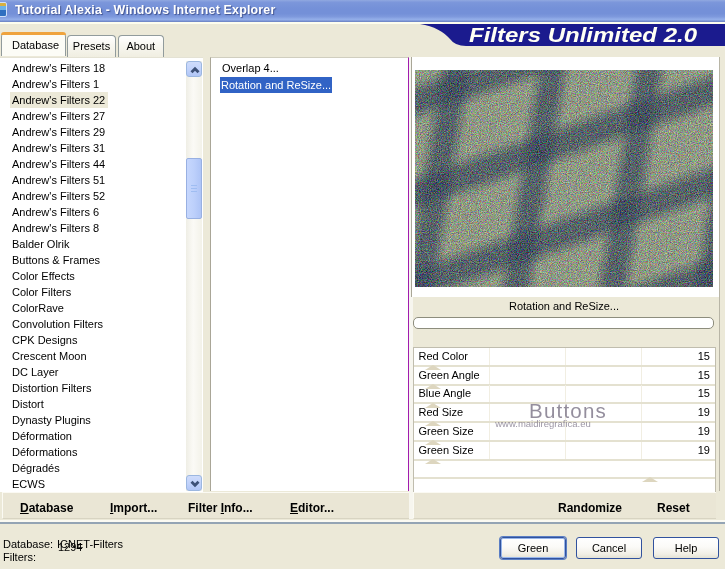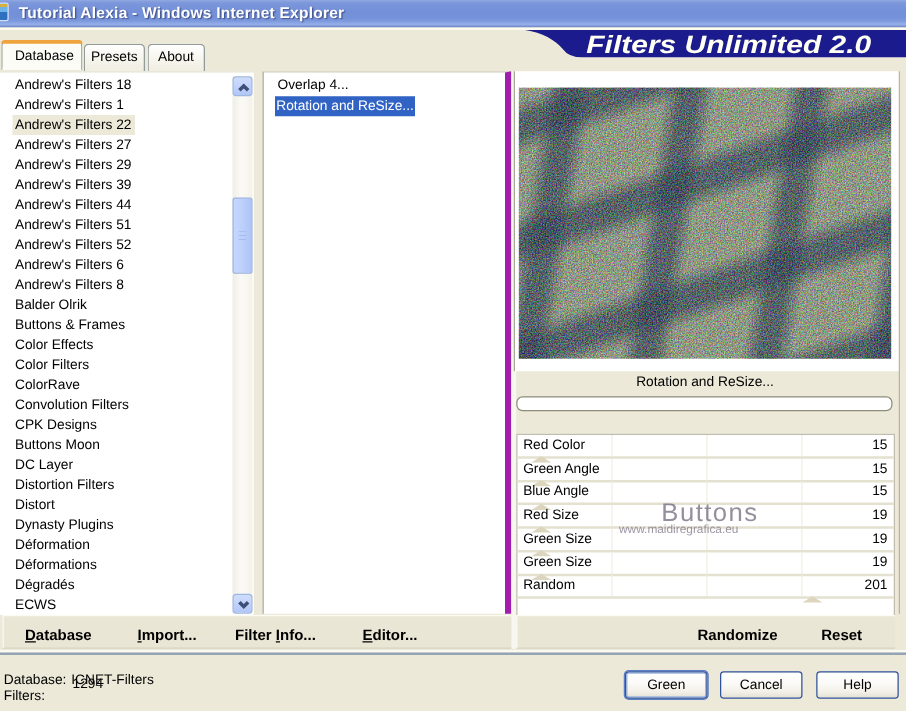--- a/index.html
+++ b/index.html
@@ -31,21 +31,21 @@
   
   #sbar{left:186px;top:61px;width:16px;height:430px;background:
     linear-gradient(90deg,#efeee5 0%,#fbfaf6 45%,#f3f2e9 100%)}
   .sbtn{left:186px;width:16px;height:16px;border:1px solid #9cb7e0;border-radius:3px;
     background:linear-gradient(180deg,#cfdcfb 0%,#c2d3fb 50%,#b1c6f7 100%);
     box-sizing:border-box}
   .sarr{position:absolute;left:2.5px;width:10px;height:10px}
   #sthumb{left:186px;top:158px;width:16px;height:61px;border:1px solid #98b0e2;border-radius:2px;
     background:linear-gradient(90deg,#c6d7fd 0%,#bdd0fb 50%,#aec4f6 100%);box-sizing:border-box}
   
-  #midlist{left:210px;top:57px;width:199px;height:434px;background:#fff;border-left:1px solid #a9a697;border-right:5px solid #a21caf;border-top:1px solid #d0cebf;box-sizing:border-box}
+  #midlist{left:210px;top:57px;width:199px;height:434px;background:#fff;border-left:1px solid #a9a697;border-right:1px solid #a21caf;border-top:1px solid #d0cebf;box-sizing:border-box}
   #vstrip{left:409px;top:57px;width:4px;height:462px;background:#f7f6ef}
   #mi1{position:absolute;left:11px;top:2px;height:16px;line-height:16px}
   #mi2{position:absolute;left:9px;top:19px;height:16px;line-height:16px;background:#3163c5;color:#fff;padding:0 1px}
   
   #rightbox{left:411px;top:57px;width:308px;height:240px;background:#fff;border-left:1px solid #a9a697}
   #preview{left:415px;top:70px;width:298px;height:217px}
   #caption{left:411px;top:300px;width:306px;text-align:center;font-size:11px}
   #slider{left:413px;top:317px;width:299px;height:10px;background:#fff;border:1px solid #8d8d7d;border-radius:5px}
   
   #params{left:413px;top:347px;width:303px;height:146px;background:#fff;border:1px solid #c0bdae;box-sizing:border-box}
@@ -93,34 +93,34 @@
   </svg>
 
   <div class="abs" id="leftlist"></div>
   <div class="abs" id="sel1"></div>
   <div class="abs" id="listitems">
     <div class="li" style="top:60px">Andrew's Filters 18</div>
     <div class="li" style="top:76px">Andrew's Filters 1</div>
     <div class="li" style="top:92px">Andrew's Filters 22</div>
     <div class="li" style="top:108px">Andrew's Filters 27</div>
     <div class="li" style="top:124px">Andrew's Filters 29</div>
-    <div class="li" style="top:140px">Andrew's Filters 39</div>
+    <div class="li" style="top:140px">Andrew's Filters 31</div>
     <div class="li" style="top:156px">Andrew's Filters 44</div>
     <div class="li" style="top:172px">Andrew's Filters 51</div>
     <div class="li" style="top:188px">Andrew's Filters 52</div>
     <div class="li" style="top:204px">Andrew's Filters 6</div>
     <div class="li" style="top:220px">Andrew's Filters 8</div>
     <div class="li" style="top:236px">Balder Olrik</div>
     <div class="li" style="top:252px">Buttons &amp; Frames</div>
     <div class="li" style="top:268px">Color Effects</div>
     <div class="li" style="top:284px">Color Filters</div>
     <div class="li" style="top:300px">ColorRave</div>
     <div class="li" style="top:316px">Convolution Filters</div>
     <div class="li" style="top:332px">CPK Designs</div>
-    <div class="li" style="top:348px">Buttons Moon</div>
+    <div class="li" style="top:348px">Crescent Moon</div>
     <div class="li" style="top:364px">DC Layer</div>
     <div class="li" style="top:380px">Distortion Filters</div>
     <div class="li" style="top:396px">Distort</div>
     <div class="li" style="top:412px">Dynasty Plugins</div>
     <div class="li" style="top:428px">Déformation</div>
     <div class="li" style="top:444px">Déformations</div>
     <div class="li" style="top:460px">Dégradés</div>
     <div class="li" style="top:476px">ECWS</div>
   </div>
 
@@ -231,27 +231,20 @@
     <div class="ptri" style="left:11px;top:92.0px"></div>
     <div class="prow" style="top:93.5px">
       <div class="ptick" style="left:75px"></div>
       <div class="ptick" style="left:151px"></div>
       <div class="ptick" style="left:227px"></div>
       <span class="plab">Green Size</span>
       <span class="pval">19</span>
     </div>
     <div class="psep" style="top:110.5px"></div>
     <div class="ptri" style="left:11px;top:110.7px"></div>
-    <div class="prow" style="top:112.2px">
-      <div class="ptick" style="left:75px"></div>
-      <div class="ptick" style="left:151px"></div>
-      <div class="ptick" style="left:227px"></div>
-      <span class="plab">Random</span>
-      <span class="pval">201</span>
-    </div>
     <div class="psep" style="top:129.2px"></div>
     <div class="ptri" style="left:228px;top:129.4px"></div>
   </div>
   <div class="abs" id="wm1">Buttons</div>
   <div class="abs" id="wm2">www.maidiregrafica.eu</div>
 
   <div class="abs cbar" id="cbarL"></div>
   <div class="abs cbar" id="cbarR"></div>
   <div class="abs cmd" style="left:20px"><u>D</u>atabase</div>
   <div class="abs cmd" style="left:110px"><u>I</u>mport...</div>

